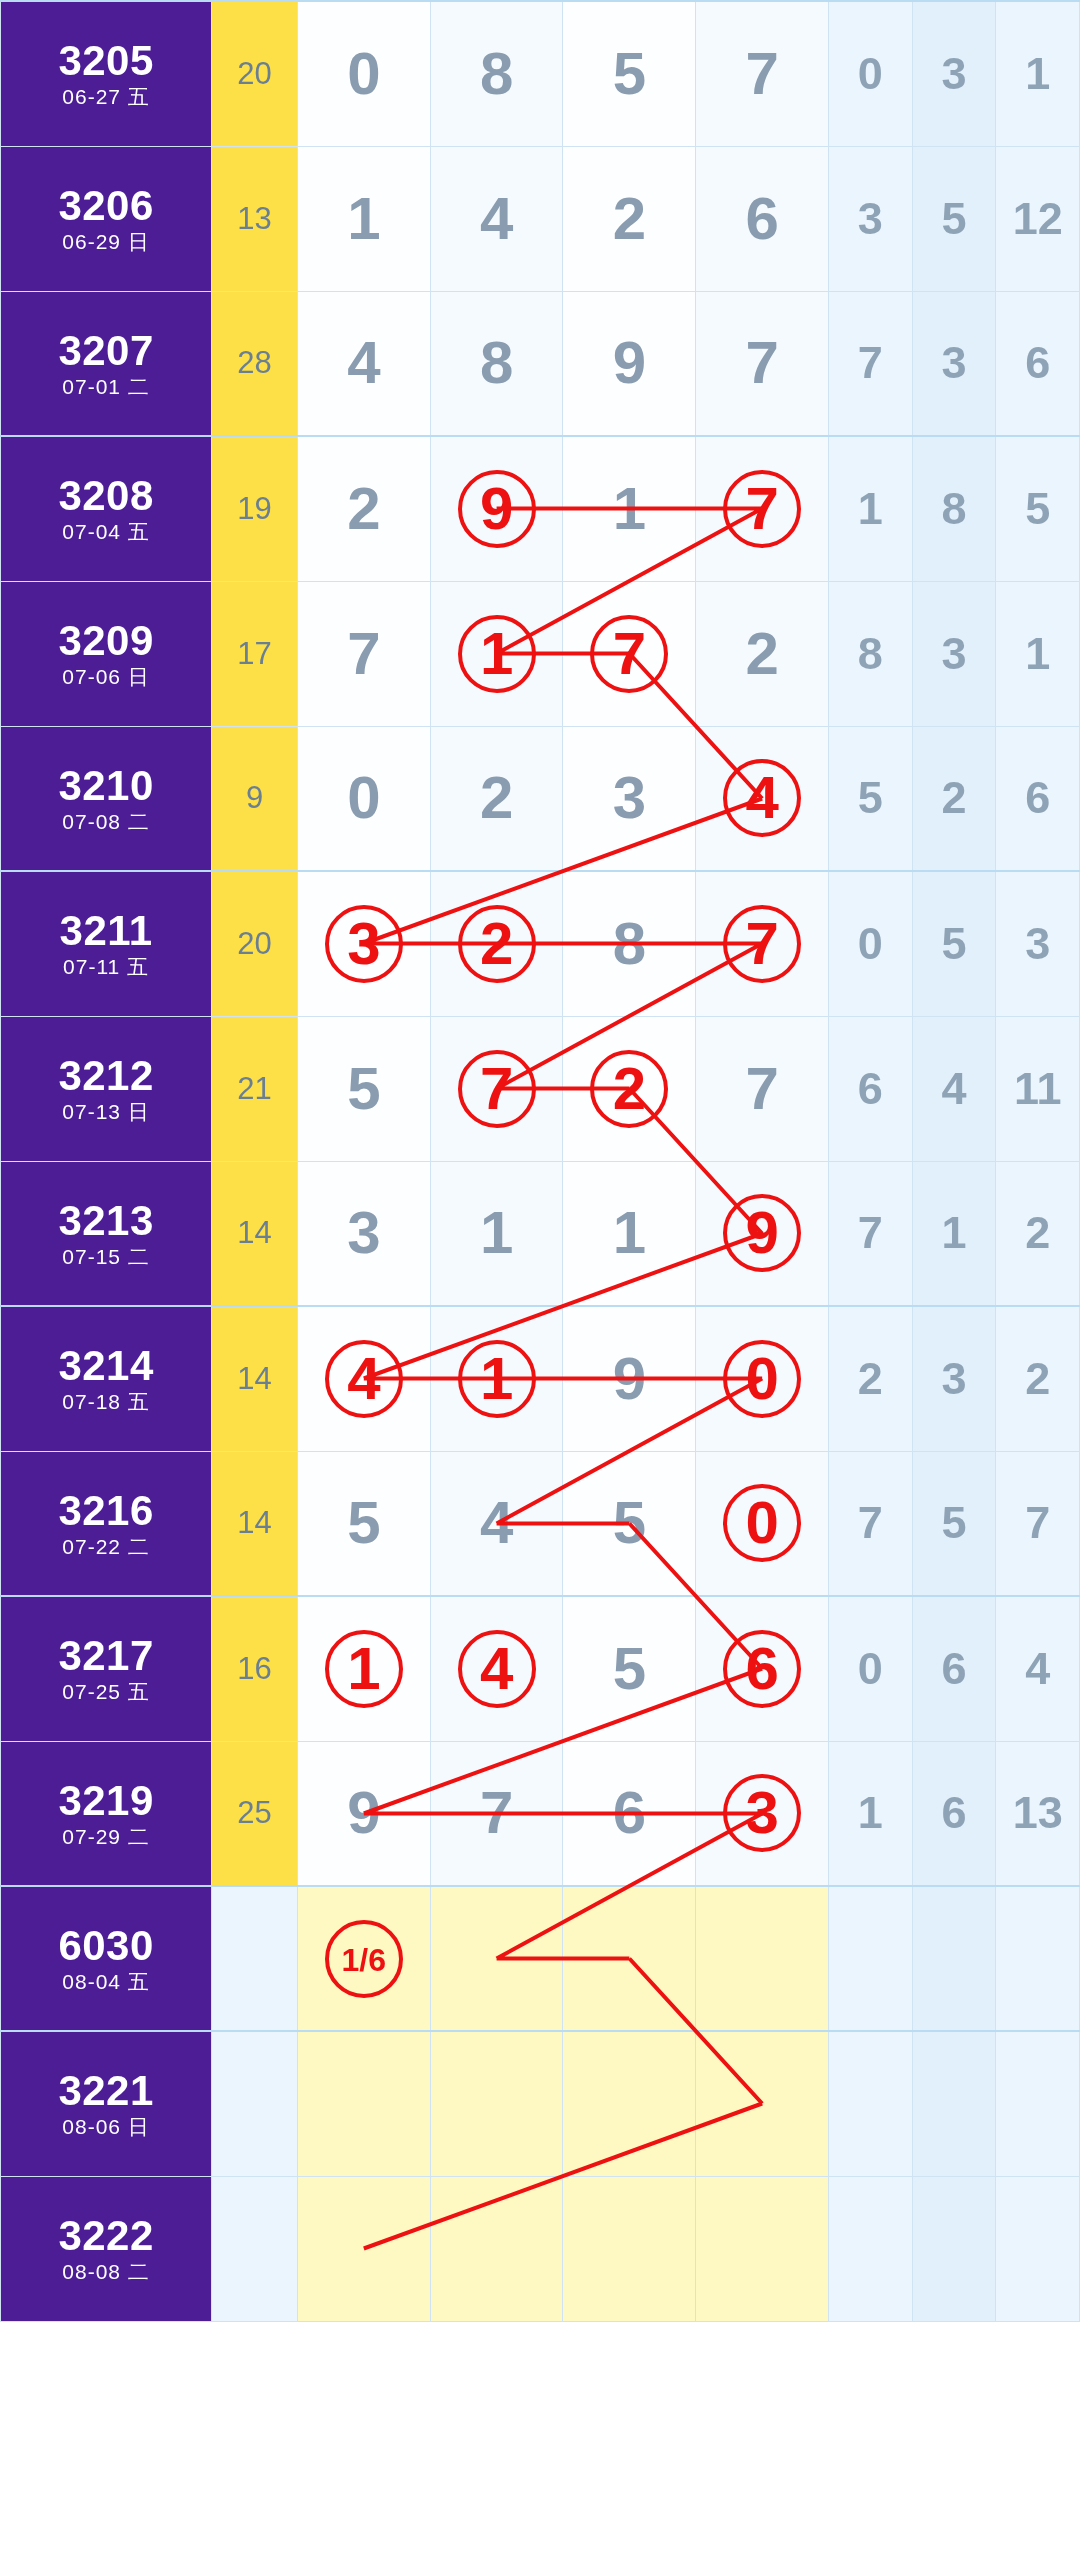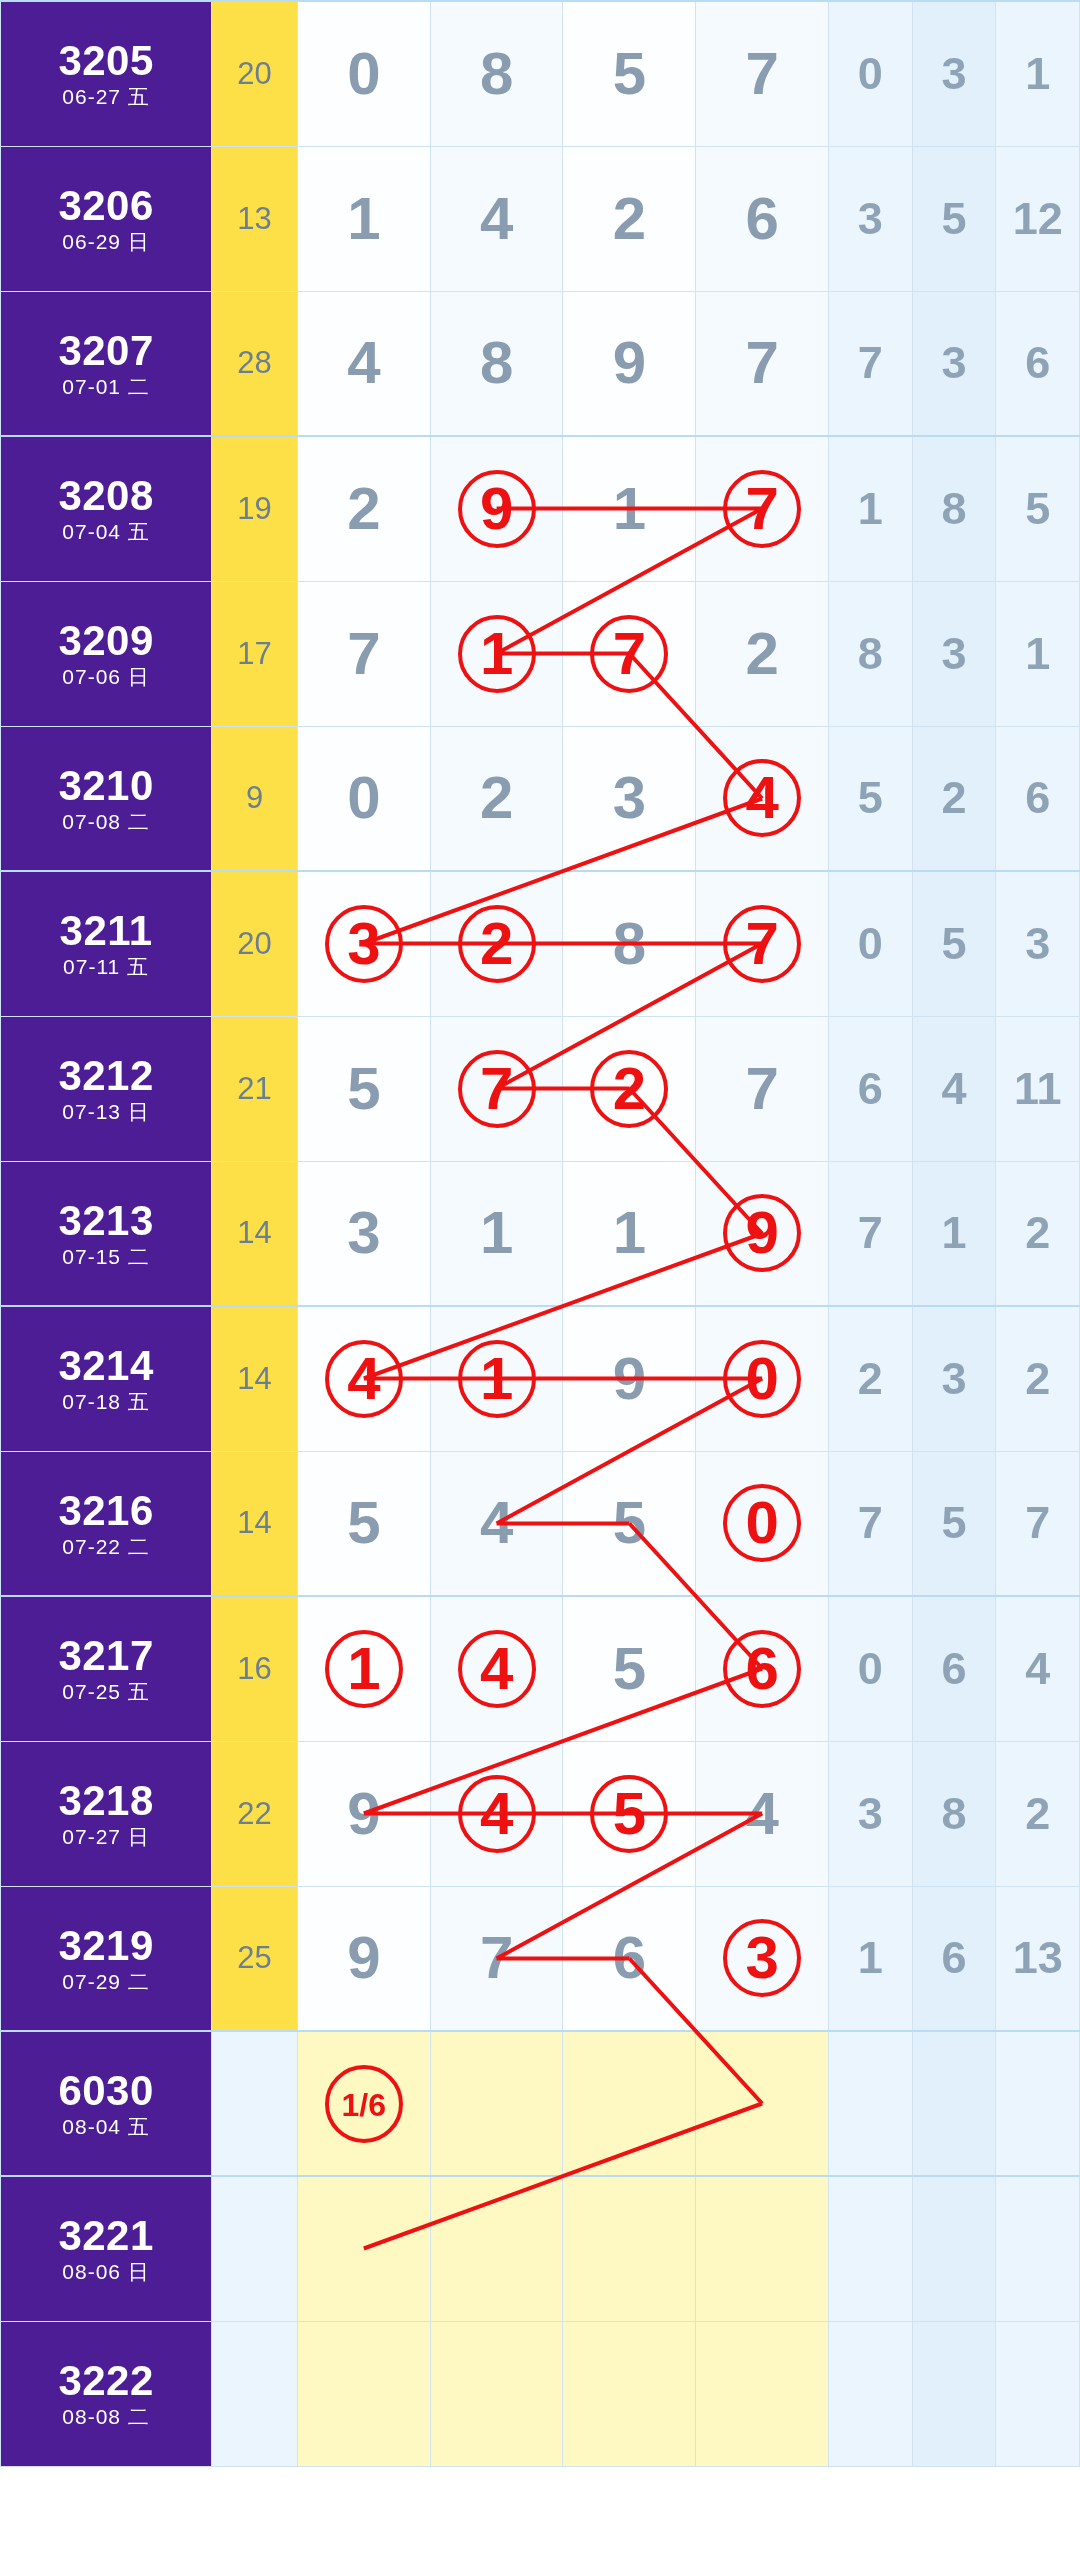--- a/index.html
+++ b/index.html
@@ -299,34 +299,20 @@
           <td class="ball"><span class="digit marked">1</span></td>
           <td class="ball alt"><span class="digit marked">4</span></td>
           <td class="ball"><span class="digit">5</span></td>
           <td class="ball alt"><span class="digit marked">6</span></td>
           <td class="stat">0</td>
           <td class="stat alt">6</td>
           <td class="stat">4</td>
         </tr>
         <tr>
           <td class="issue">
-            <span class="num">3218</span>
-            <span class="date">07-27 日</span>
-          </td>
-          <td class="sum">22</td>
-          <td class="ball"><span class="digit">9</span></td>
-          <td class="ball alt"><span class="digit marked">4</span></td>
-          <td class="ball"><span class="digit marked">5</span></td>
-          <td class="ball alt"><span class="digit">4</span></td>
-          <td class="stat">3</td>
-          <td class="stat alt">8</td>
-          <td class="stat">2</td>
-        </tr>
-        <tr>
-          <td class="issue">
             <span class="num">3219</span>
             <span class="date">07-29 二</span>
           </td>
           <td class="sum">25</td>
           <td class="ball"><span class="digit">9</span></td>
           <td class="ball alt"><span class="digit">7</span></td>
           <td class="ball"><span class="digit">6</span></td>
           <td class="ball alt"><span class="digit marked">3</span></td>
           <td class="stat">1</td>
           <td class="stat alt">6</td>

